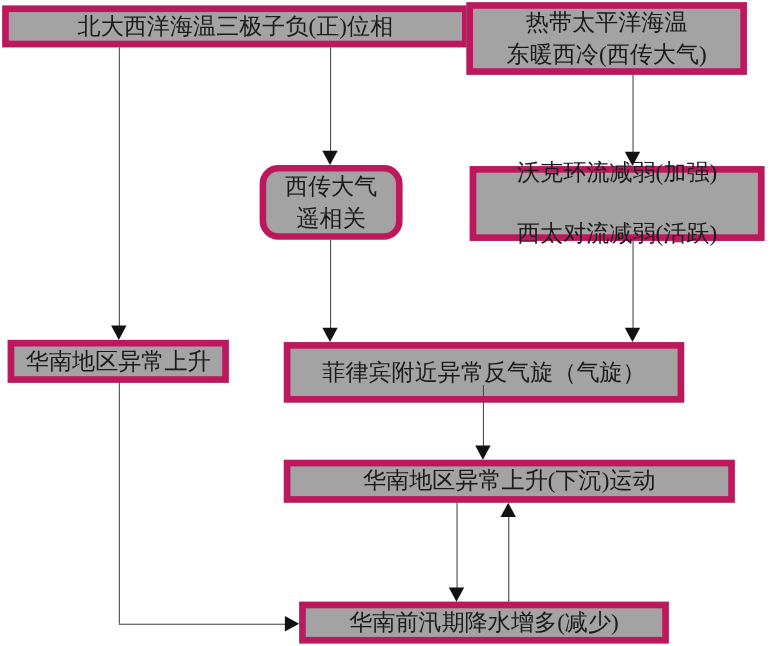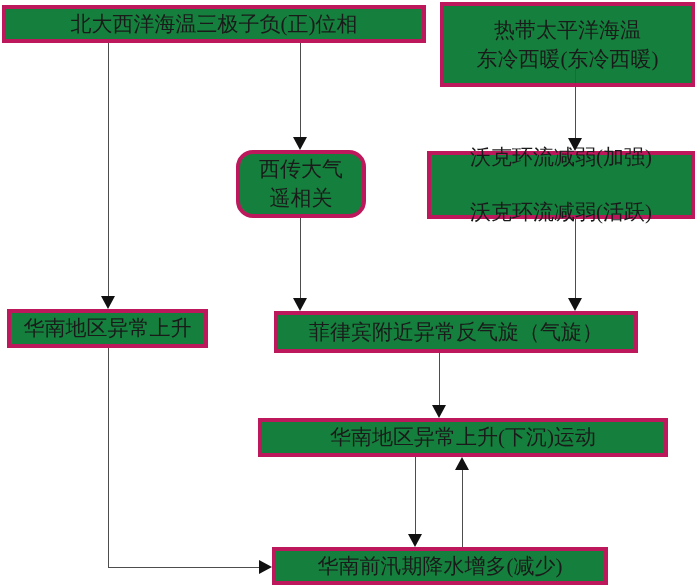--- a/index.html
+++ b/index.html
@@ -12,40 +12,40 @@
     width: 700px;
     height: 587px;
     background: #ffffff;
     font-family: "Liberation Serif", "DejaVu Serif", serif;
     color: #1a1a1a;
     overflow: hidden;
   }
   .node {
     position: absolute;
     box-sizing: border-box;
-    border: 4px solid #be185d;
-    background: #15803d;
+    border: 6px solid #be185d;
+    background: #a3a3a3;
     display: flex;
     flex-direction: column;
     align-items: center;
     justify-content: center;
     text-align: center;
     font-size: 21px;
     line-height: 29px;
     letter-spacing: 0px;
   }
   .node .line { white-space: nowrap; }
 
   
   .n-atlantic   { left: 2px;   top: 5px;   width: 424px; height: 38px; }
-  .n-pacific    { left: 440px; top: 2px;   width: 255px; height: 85px; }
+  .n-pacific    { left: 424px; top: 2px;   width: 255px; height: 66px; }
   .n-telecon    { left: 236px; top: 150px; width: 130px; height: 68px; border-radius: 17px; }
   .n-walker     { left: 427px; top: 151px; width: 268px; height: 68px; gap: 26px; }
   .n-wavetrain  { left: 7px;   top: 309px; width: 201px; height: 39px; }
-  .n-philippine { left: 274px; top: 311px; width: 364px; height: 42px; }
+  .n-philippine { left: 258px; top: 311px; width: 364px; height: 55px; }
   .n-motion     { left: 258px; top: 418px; width: 410px; height: 39px; }
   .n-rain       { left: 272px; top: 547px; width: 336px; height: 38px; }
 
   
   .vline, .hline {
     position: absolute;
     background: #4d4d4d;
   }
   .vline { width: 1px; }
   .hline { height: 1px; }
@@ -97,31 +97,31 @@
 <body>
 
 <div class="canvas">
 
   <div class="node n-atlantic">
     <span class="line">北大西洋海温三极子负(正)位相</span>
   </div>
 
   <div class="node n-pacific">
     <span class="line">热带太平洋海温</span>
-    <span class="line">东冷西暖(东冷西暖)</span>
+    <span class="line">东暖西冷(西传大气)</span>
   </div>
 
   <div class="node n-telecon">
     <span class="line">西传大气</span>
     <span class="line">遥相关</span>
   </div>
 
   <div class="node n-walker">
     <span class="line">沃克环流减弱(加强)</span>
-    <span class="line">沃克环流减弱(活跃)</span>
+    <span class="line">西太对流减弱(活跃)</span>
   </div>
 
   <div class="node n-wavetrain">
     <span class="line">华南地区异常上升</span>
   </div>
 
   <div class="node n-philippine">
     <span class="line">菲律宾附近异常反气旋（气旋）</span>
   </div>
 

